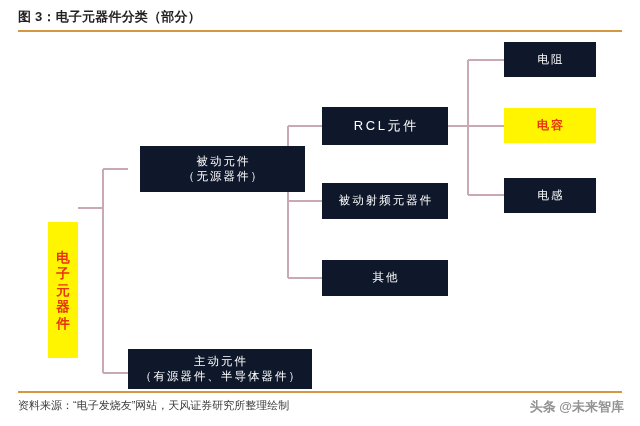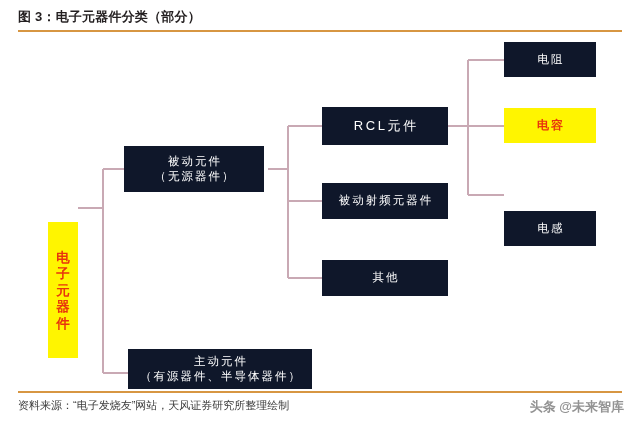--- a/index.html
+++ b/index.html
@@ -158,21 +158,21 @@
     </svg>
 
     <div class="node root" style="left:48px; top:189px; width:30px; height:136px;">
       <span class="ln">电</span>
       <span class="ln">子</span>
       <span class="ln">元</span>
       <span class="ln">器</span>
       <span class="ln">件</span>
     </div>
 
-    <div class="node orange" style="left:124px; top:113px; width:140px; height:46px;">
+    <div class="node orange" style="left:140px; top:113px; width:165px; height:46px;">
       <span class="ln">被动元件</span>
       <span class="ln">（无源器件）</span>
     </div>
 
     <div class="node orange" style="left:128px; top:316px; width:184px; height:40px;">
       <span class="ln">主动元件</span>
       <span class="ln">（有源器件、半导体器件）</span>
     </div>
 
     <div class="node orange" style="left:322px; top:74px; width:126px; height:38px; font-size:13px; letter-spacing:2.6px; text-indent:2.6px;">
@@ -188,21 +188,21 @@
     </div>
 
     <div class="node orange" style="left:504px; top:9px; width:92px; height:35px;">
       <span class="ln">电阻</span>
     </div>
 
     <div class="node yellow" style="left:504px; top:75px; width:92px; height:35px;">
       <span class="ln">电容</span>
     </div>
 
-    <div class="node orange" style="left:504px; top:145px; width:92px; height:35px;margin-top:33px;">
+    <div class="node orange" style="left:504px; top:145px; width:92px; height:35px;">
       <span class="ln">电感</span>
     </div>
 
   </div>
 
   <div class="rule-bottom"></div>
   <div class="source-note">资料来源：“电子发烧友”网站，天风证券研究所整理绘制</div>
   <div class="watermark">头条 @未来智库</div>
 
 </div>

